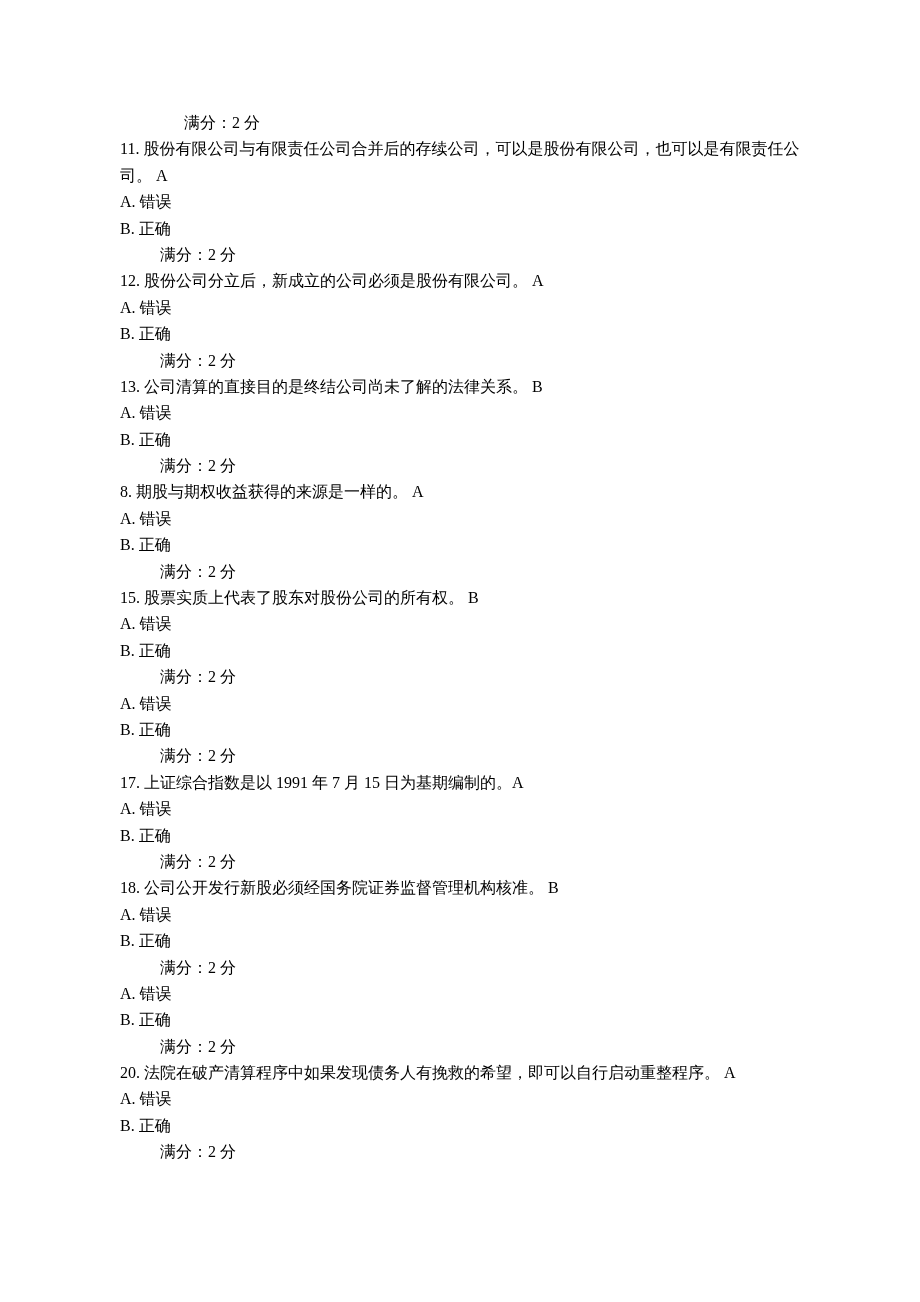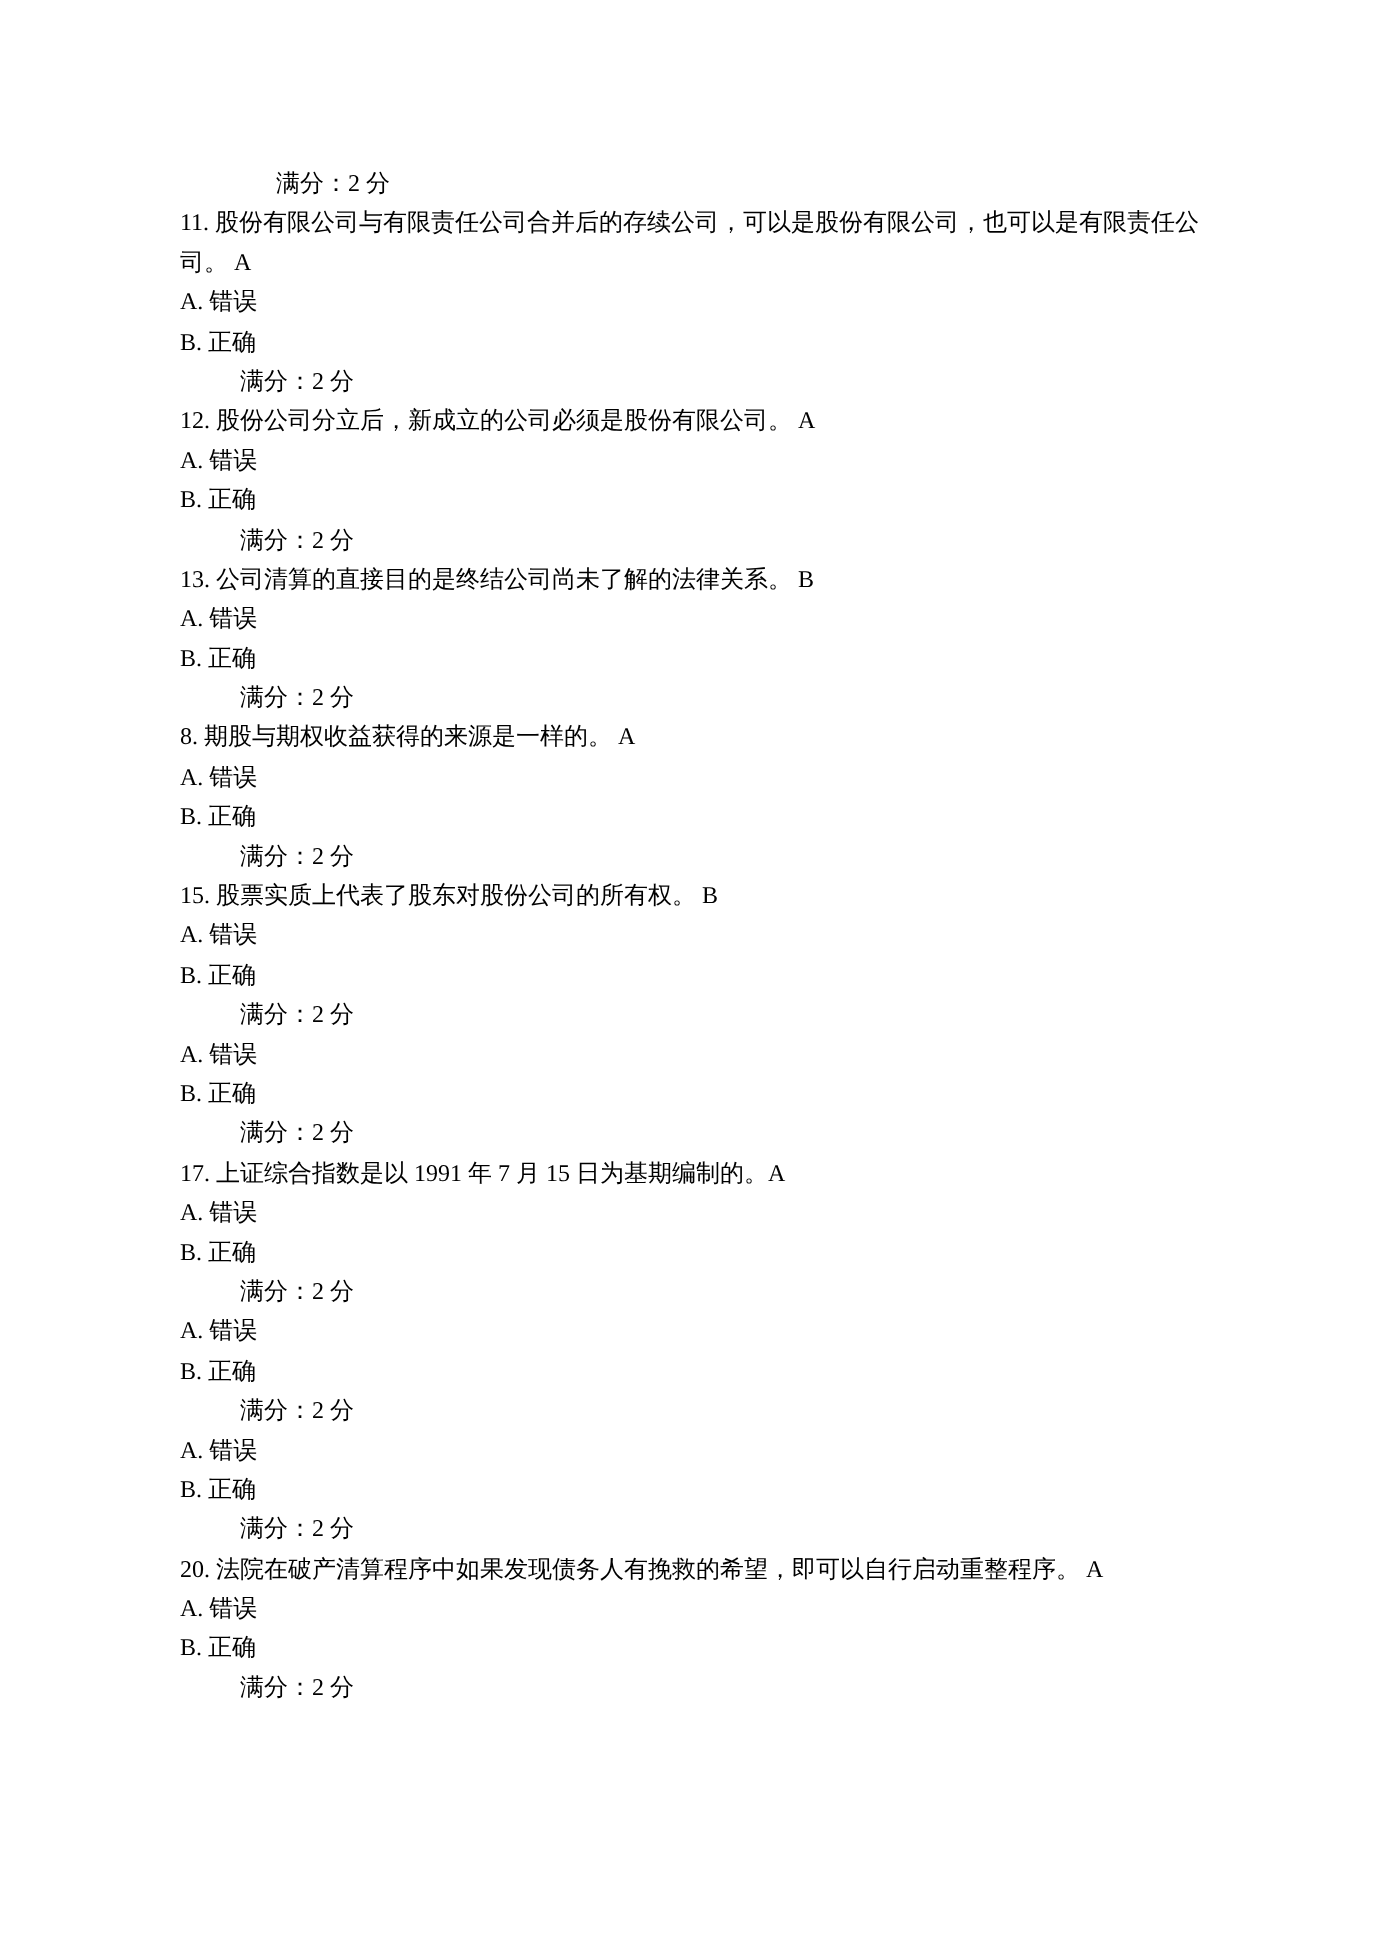--- a/index.html
+++ b/index.html
@@ -73,20 +73,21 @@
 </div>
 
 <div>
   <span class="question-text"><span>17.</span><span>  上证综合指数是以 1991 年 7 月 15 日为基期编制的。A</span></span>
   <span class="option">A.  错误</span>
   <span class="option">B.  正确</span>
   <div class="score-line">满分：2   分</div>
 </div>
 
 <div>
+  <span class="question-text"><span>18.</span><span>  公司公开发行新股必须经国务院证券监督管理机构核准。 B</span></span>
   <span class="option">A.  错误</span>
   <span class="option">B.  正确</span>
   <div class="score-line">满分：2   分</div>
 </div>
 
 <div>
   <span class="option">A.  错误</span>
   <span class="option">B.  正确</span>
   <div class="score-line">满分：2   分</div>
 </div>

